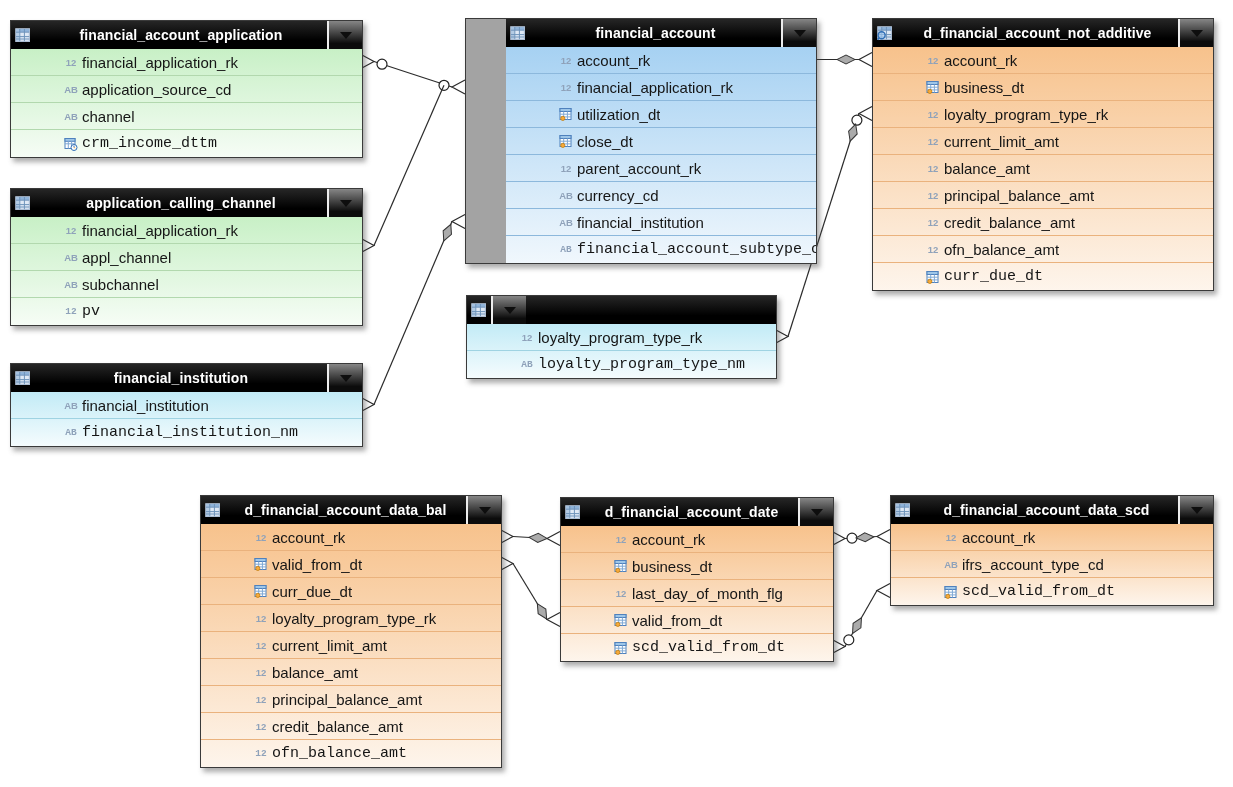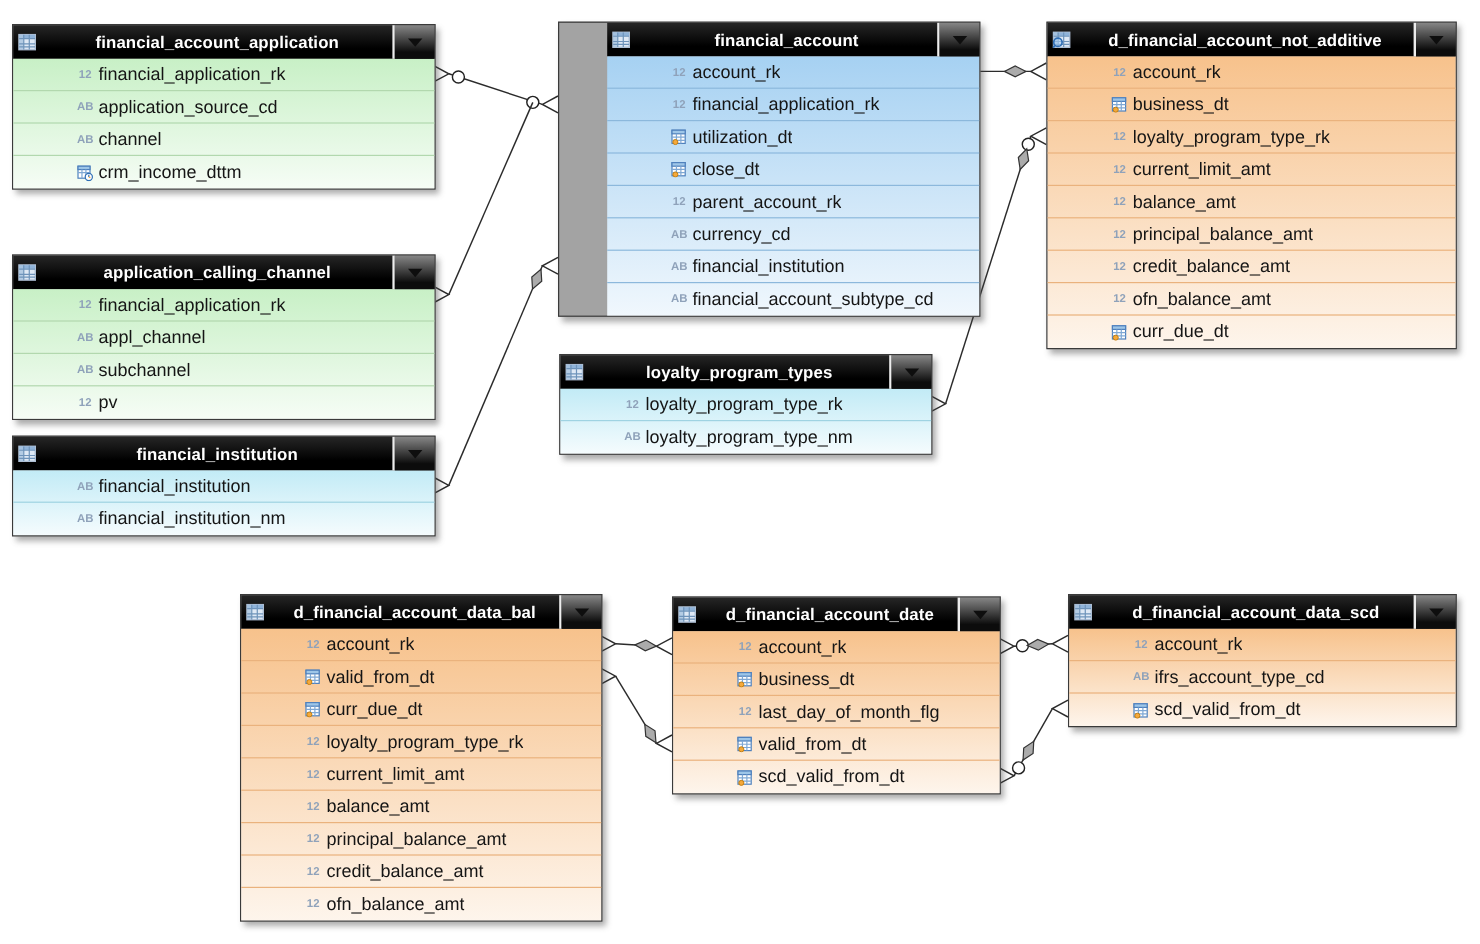--- a/index.html
+++ b/index.html
@@ -14,21 +14,21 @@
   .title{flex:1;text-align:center;font-weight:bold;font-size:14px;
          white-space:nowrap;overflow:hidden;letter-spacing:0.1px;}
   .hsep{width:2px;height:28px;background:#ededed;flex:0 0 2px;}
   .dd{width:33px;height:28px;flex:0 0 33px;display:flex;align-items:center;justify-content:center;
       background:linear-gradient(180deg,#868686,#0c0c0c 80%);cursor:pointer;}
   .tri{width:0;height:0;border-left:6px solid transparent;border-right:6px solid transparent;
        border-top:7px solid #0e0e0e;}
   .rows{background:linear-gradient(180deg,var(--c1) 0%,#ffffff 120%);}
   .row{height:27px;display:flex;align-items:center;padding-left:3px;
        border-bottom:1px solid var(--sep);box-sizing:border-box;}
-  .row:last-child{border-bottom:none;}
+  .row:last-child{border-bottom:none;font-family:Liberation Mono, monospace;}
   .ticon2{width:22px;flex:0 0 22px;display:flex;justify-content:center;align-items:center;margin-left:46px;}
   .ttxt{font-size:9.5px;font-weight:bold;color:#8fa2ba;letter-spacing:0px;}
   .fname{font-size:15px;color:#151515;white-space:nowrap;overflow:hidden;}
   .wire{stroke:#2b2b2b;stroke-width:1.2;fill:none;}
   .wcirc{fill:#ffffff;stroke:#222;stroke-width:1.2;}
   .wdia{fill:#ababab;stroke:#333;stroke-width:1;}
 </style>
 </head>
 <body>
 
@@ -145,21 +145,21 @@
               <line x1="1" y1="6.8" x2="11" y2="6.8" stroke="#7fa8d4"></line>
               <circle cx="10" cy="10.5" r="3" fill="#fff" stroke="#2f6eb5" stroke-width="1"></circle>
               <line x1="10" y1="10.5" x2="10" y2="8.7" stroke="#2f6eb5"></line>
               <line x1="10" y1="10.5" x2="11.3" y2="11" stroke="#f5a93b"></line>
             </svg>
           </span>
           <span class="fname">crm_income_dttm</span>
         </div>
       </div>
     </div>
-  <div class="table" style="left: 10px; top: 212px; width: 351px; --c1: #c8f0c6; --sep: #b2d8ae;">
+  <div class="table" style="left: 10px; top: 188px; width: 351px; --c1: #c8f0c6; --sep: #b2d8ae;">
       <div class="hdr">
         <span class="ticon">
           <svg width="16" height="15" viewBox="0 0 16 15">
             <rect x="0.8" y="0.8" width="13.6" height="12.6" fill="#dfe9f5" stroke="#aebfd4" stroke-width="1.2"></rect>
             <rect x="1" y="1" width="13.2" height="3" fill="#8fb3d9"></rect>
             <rect x="1" y="1" width="3.3" height="12.2" fill="#a9c4e0" opacity="0.8"></rect>
             <line x1="4.8" y1="1" x2="4.8" y2="13.2" stroke="#6e93ba"></line>
             <line x1="9.4" y1="1" x2="9.4" y2="13.2" stroke="#6e93ba"></line>
             <line x1="1" y1="4.2" x2="14.2" y2="4.2" stroke="#6e93ba"></line>
             <line x1="1" y1="8.6" x2="14.2" y2="8.6" stroke="#6e93ba"></line>
@@ -304,21 +304,20 @@
             <rect x="0.8" y="0.8" width="13.6" height="12.6" fill="#dfe9f5" stroke="#aebfd4" stroke-width="1.2"></rect>
             <rect x="1" y="1" width="13.2" height="3" fill="#8fb3d9"></rect>
             <rect x="1" y="1" width="3.3" height="12.2" fill="#a9c4e0" opacity="0.8"></rect>
             <line x1="4.8" y1="1" x2="4.8" y2="13.2" stroke="#6e93ba"></line>
             <line x1="9.4" y1="1" x2="9.4" y2="13.2" stroke="#6e93ba"></line>
             <line x1="1" y1="4.2" x2="14.2" y2="4.2" stroke="#6e93ba"></line>
             <line x1="1" y1="8.6" x2="14.2" y2="8.6" stroke="#6e93ba"></line>
             <line x1="1" y1="11" x2="14.2" y2="11" stroke="#6e93ba"></line>
           </svg>
         </span>
-        <span class="title">loyalty_program_types</span>
         <span class="hsep"></span>
         <span class="dd">
           <span class="tri"></span>
         </span>
       </div>
       <div class="rows">
         <div class="row">
           <span class="ticon2 ttxt">12</span>
           <span class="fname">loyalty_program_type_rk</span>
         </div>

